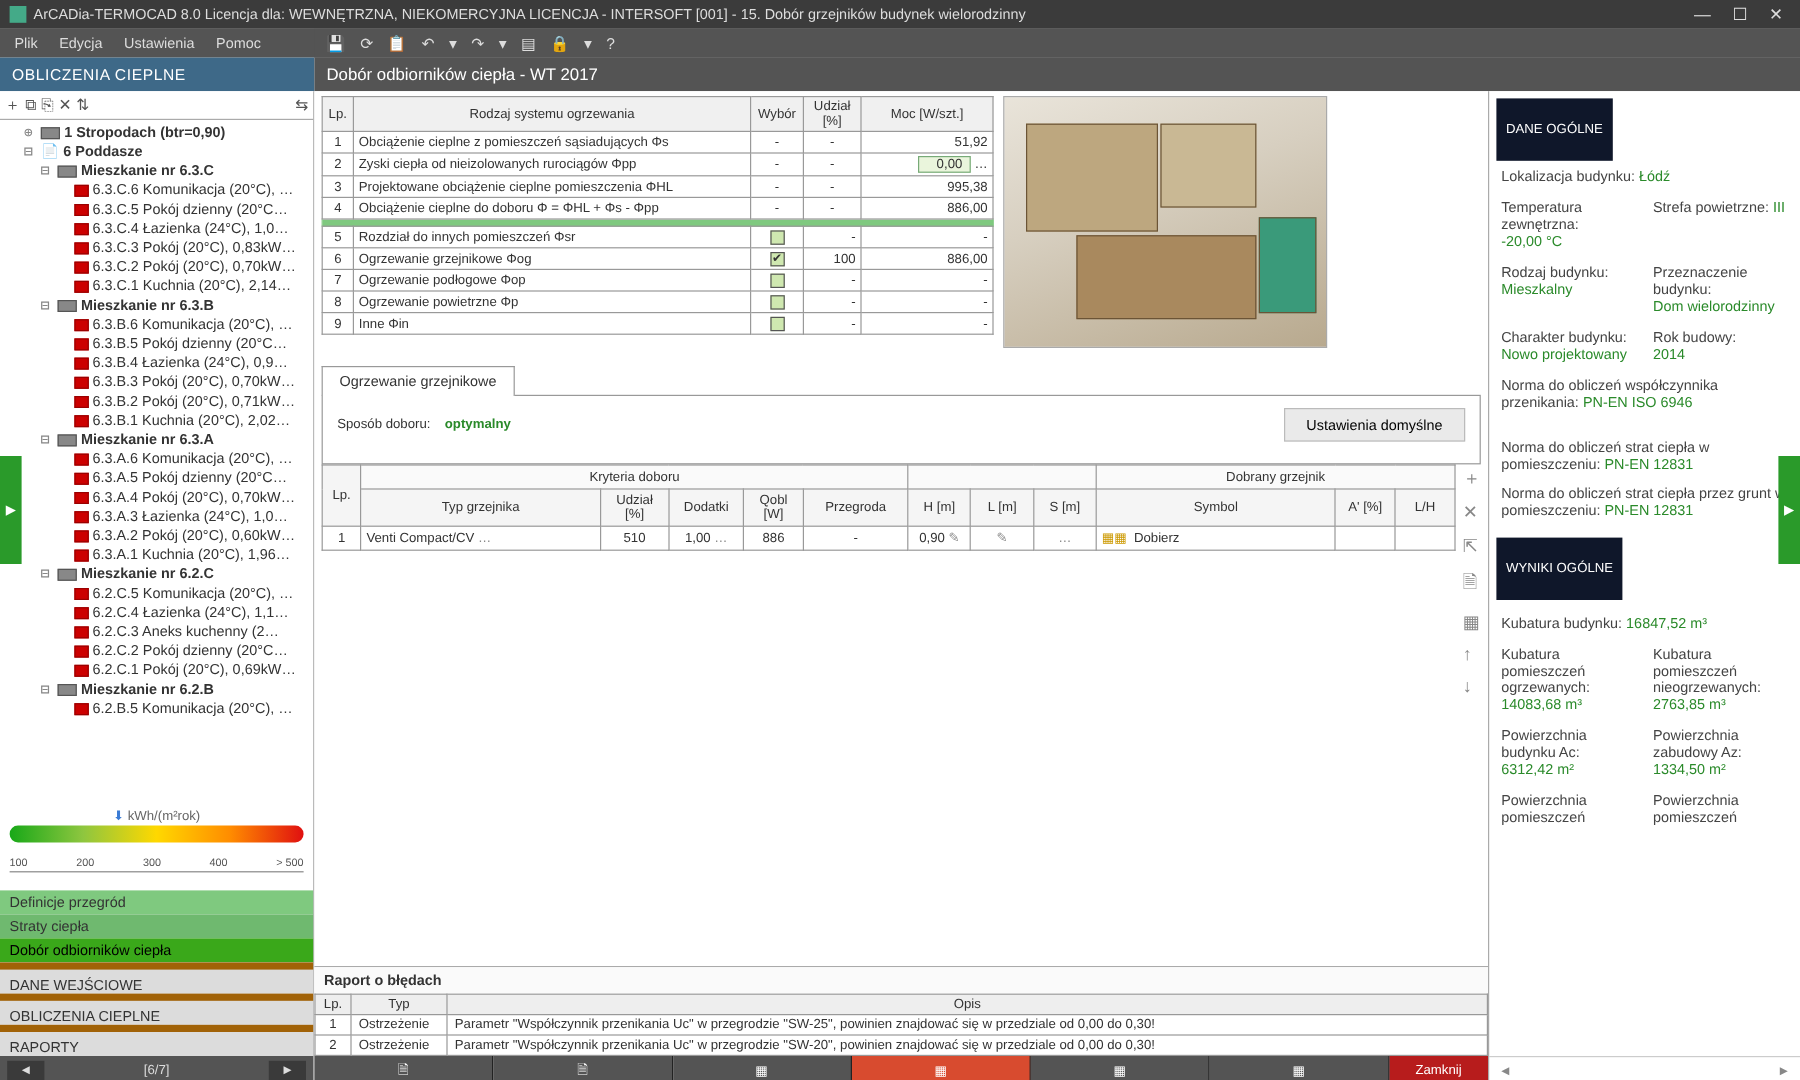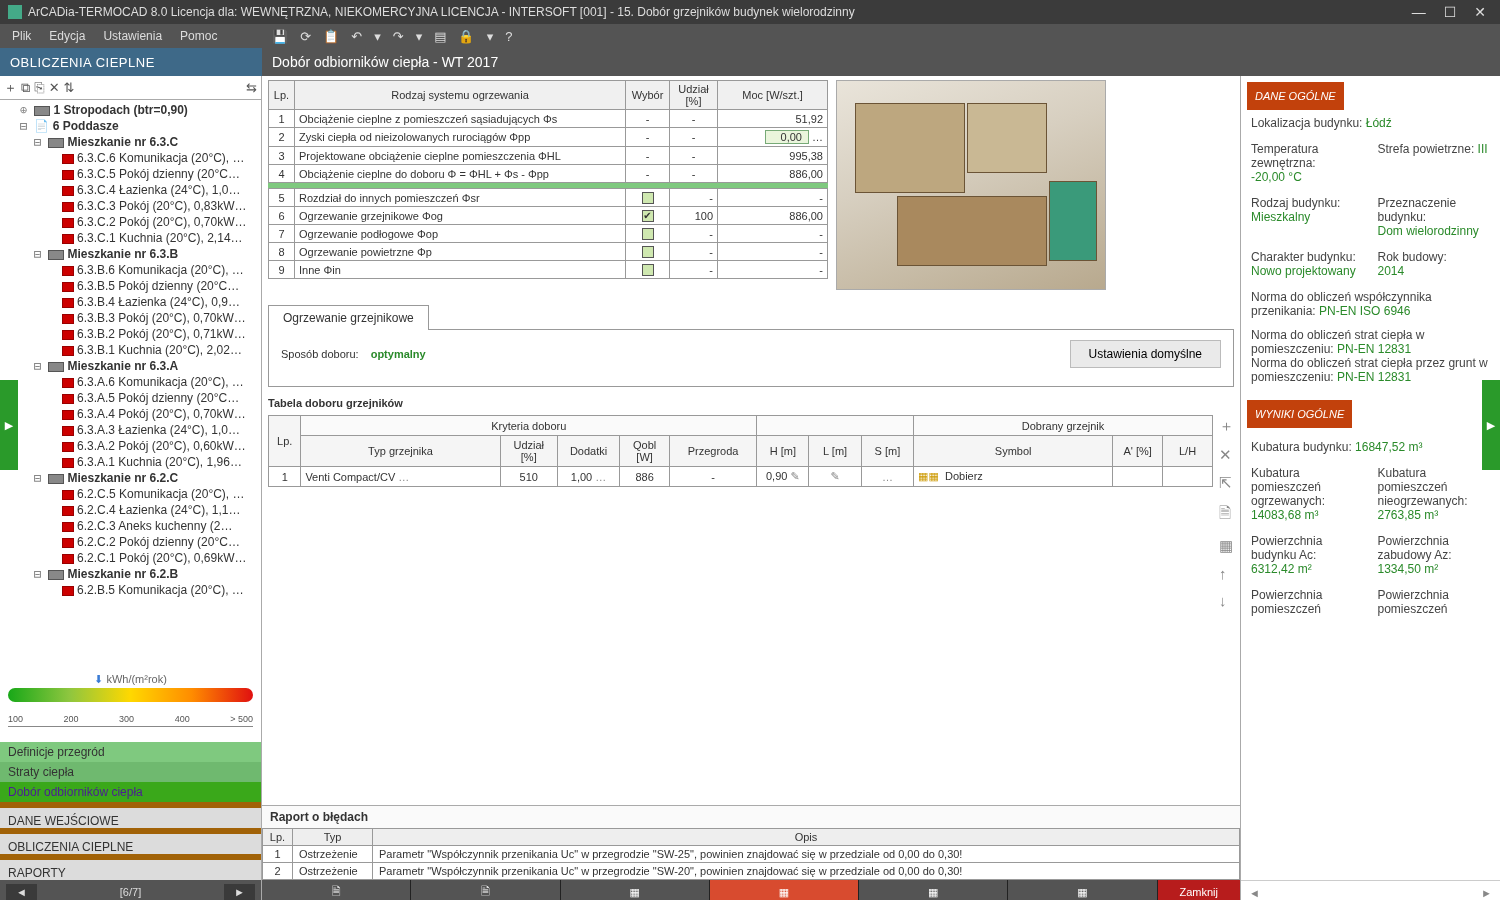--- a/index.html
+++ b/index.html
@@ -44,21 +44,21 @@
 .scale-wrap { padding: 4px 8px 6px; }
 .scale-label { color: #666; font-size: 11px; margin-bottom: 2px; text-align: center; }
 .scale-bar { height: 14px; background: linear-gradient(90deg,#18a818 0%,#8ec63f 25%,#ffd800 50%,#ff8c00 75%,#e01010 100%); border-radius: 7px; }
 .scale-ticks { display: flex; justify-content: space-between; font-size: 9px; color: #555; margin-top: 12px; }
 .scale-ruler { height: 10px; border-top: 1px solid #888; position: relative; margin-top: 2px; }
 
 
 .catbtn { height: 20px; line-height: 20px; padding: 0 8px; cursor: pointer; font-size: 12px; }
 .catbtn.green1 { background: #7fc97f; }
 .catbtn.green2 { background: #6fb96f; }
-.catbtn.green3 { background: #3aa81a; color: #4c1d95; }
+.catbtn.green3 { background: #3aa81a; color: #000000; }
 .catbtn.grey { background: #dcdcdc; border-top: 6px solid #a16207; height: 26px; line-height: 26px; }
 
 .left-footer { height: 24px; background: #545454; color: #ddd; display: flex; align-items: center; justify-content: space-between; padding: 0 6px; }
 .left-footer .nav { display: flex; gap: 6px; }
 .left-footer .nav span { background: #3a3a3a; padding: 2px 10px; cursor: pointer; }
 
 
 .center { flex: 1; display: flex; flex-direction: column; background: #fff; }
 .center-body { flex: 1; overflow: auto; padding: 4px 6px; position: relative; }
 
@@ -104,21 +104,21 @@
 
 
 .bottom-strip { height: 24px; display: flex; }
 .bottom-strip .seg { flex: 1; display: flex; align-items: center; justify-content: center; color: #fff; cursor: pointer; border-right: 1px solid #222; }
 .bottom-strip .seg.grey { background: #545454; }
 .bottom-strip .seg.red { background: #d84b2f; }
 .bottom-strip .close-btn { background: #b71c1c; color: #fff; padding: 0 22px; display: flex; align-items: center; cursor: pointer; }
 
 
 .right { width: 260px; border-left: 1px solid #aaa; background: #fff; display: flex; flex-direction: column; }
-.right .section-h { background: #c2410c; color: #fff; padding: 8px 8px; font-size: 11px; display: inline-block; margin: 6px 0 6px 6px; font-style: italic; }
+.right .section-h { background: #0f172a; color: #fff; padding: 20px 8px; font-size: 11px; display: inline-block; margin: 6px 0 6px 6px; }
 .right .body { padding: 0 10px 8px; overflow: auto; flex: 1; font-size: 12px; }
 .right .pair { display: flex; gap: 14px; margin-bottom: 12px; }
 .right .pair > div { flex: 1; }
 .right .lbl { color: #444; }
 .right .val { color: #2a8a2a; }
 .right .scroll-ctrl { height: 24px; display: flex; justify-content: space-between; padding: 0 8px; align-items: center; color: #888; border-top: 1px solid #ccc; }
 
 .side-handle { position: absolute; top: 380px; width: 18px; height: 90px; background: #2a9a2a; }
 .side-handle.left { left: 0; }
 .side-handle.right-h { right: 0; }
@@ -339,21 +339,20 @@
         <div class="tab active">Ogrzewanie grzejnikowe</div>
       </div>
       <div class="tabpanel">
         <div class="row-inline">
           <span>Sposób doboru:</span>
           <span class="green-text">optymalny</span>
           <span style="flex:1"></span>
           <button class="btn">Ustawienia domyślne</button>
         </div>
       </div>
-      <div style="font-weight:600;margin:10px 0 6px">Tabela doboru grzejników</div>
 
       <div class="grid2-wrap">
         <table class="grid2">
           <tbody>
               <tr>
             <th rowspan="2" style="width:26px">Lp.</th>
             <th class="group" colspan="5">Kryteria doboru</th>
             <th class="group" colspan="3"></th>
             <th class="group" colspan="3">Dobrany grzejnik</th>
           </tr>
@@ -459,22 +458,22 @@
       <div class="pair">
         <div>
             <div class="lbl">Charakter budynku:</div>
             <div class="val">Nowo projektowany</div>
           </div>
         <div>
             <div class="lbl">Rok budowy:</div>
             <div class="val">2014</div>
           </div>
       </div>
-      <div style="margin-bottom:10px"><span class="lbl">Norma do obliczeń współczynnika przenikania:</span> <span class="val">PN-EN ISO 6946</span></div>
-      <div style=""><span class="lbl">Norma do obliczeń strat ciepła w pomieszczeniu:</span> <span class="val">PN-EN 12831</span></div>
+      <div style="margin-bottom:24px"><span class="lbl">Norma do obliczeń współczynnika przenikania:</span> <span class="val">PN-EN ISO 6946</span></div>
+      <div style="margin-bottom:10px"><span class="lbl">Norma do obliczeń strat ciepła w pomieszczeniu:</span> <span class="val">PN-EN 12831</span></div>
       <div style="margin-bottom:10px"><span class="lbl">Norma do obliczeń strat ciepła przez grunt w pomieszczeniu:</span> <span class="val">PN-EN 12831</span></div>
 
       <div style="margin:0 -10px"><span class="section-h">WYNIKI OGÓLNE</span></div>
       <div style="margin:6px 0 12px"><span class="lbl">Kubatura budynku:</span> <span class="val">16847,52 m³</span></div>
       <div class="pair">
         <div>
             <div class="lbl">Kubatura pomieszczeń ogrzewanych:</div>
             <div class="val">14083,68 m³</div>
           </div>
         <div>

